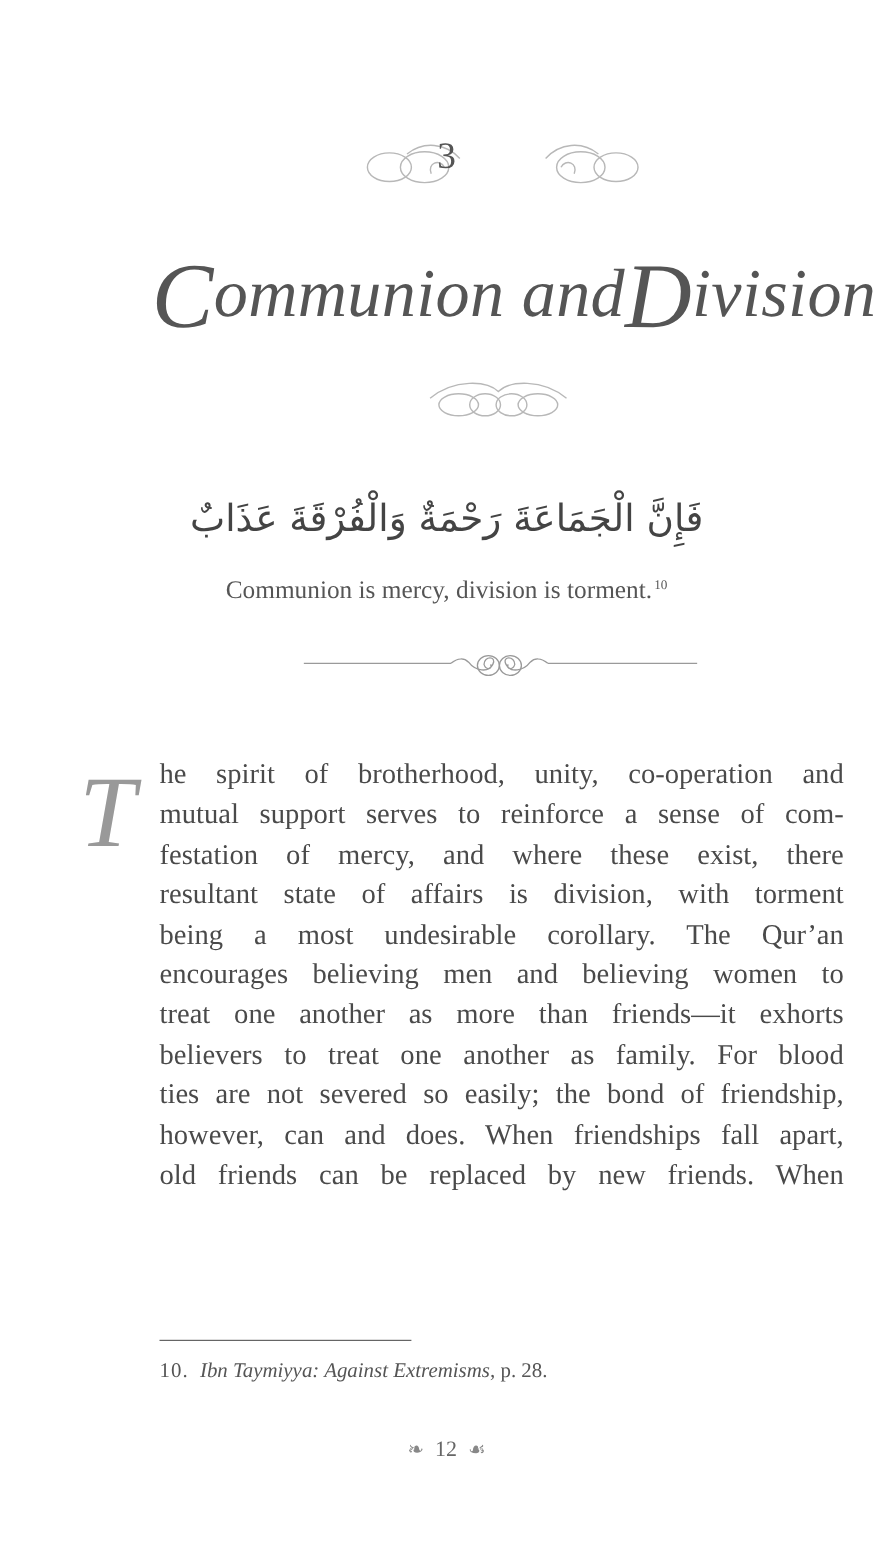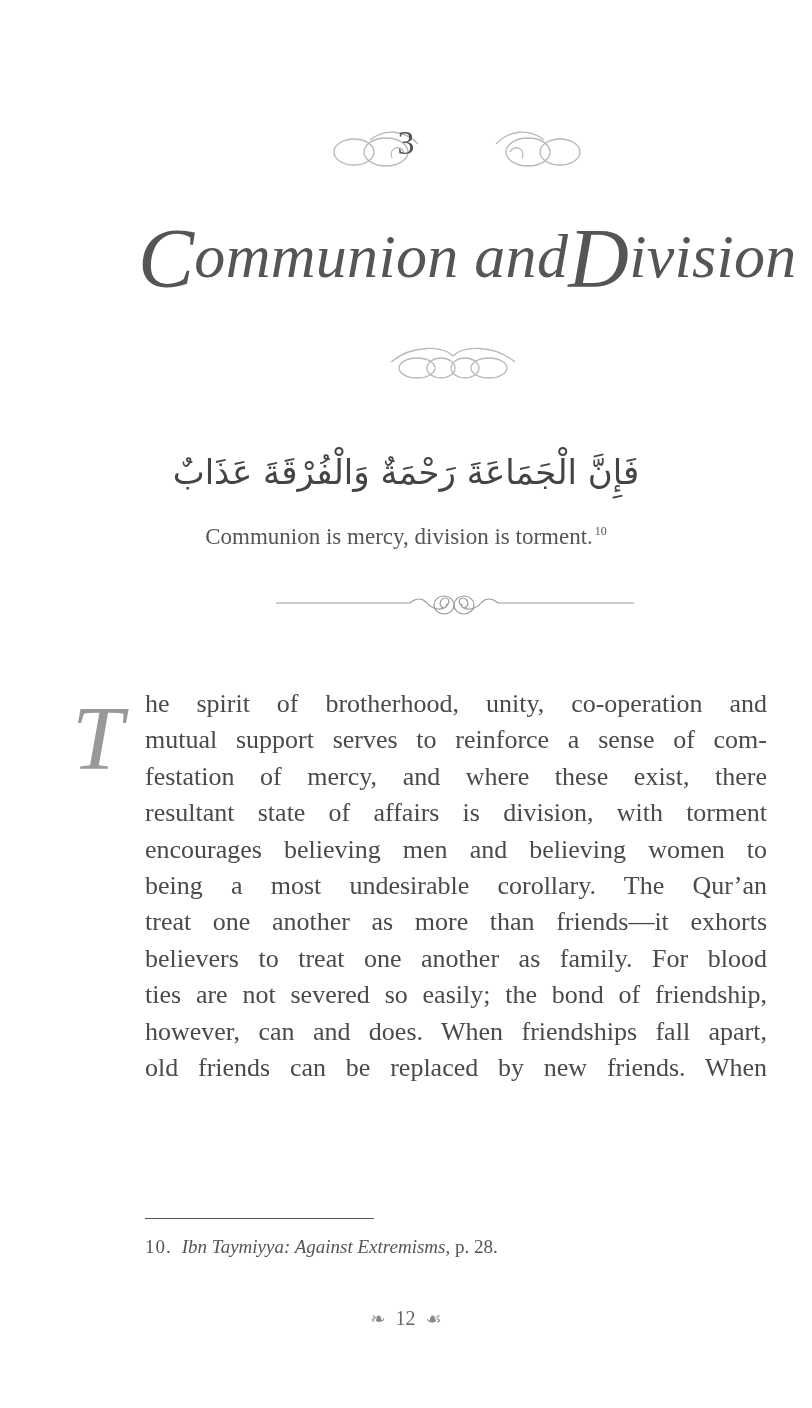--- a/index.html
+++ b/index.html
@@ -4,21 +4,21 @@
   <style>
     html, body { margin: 0; padding: 0; background: #ffffff; }
     body { width: 812px; height: 1408px; position: relative; overflow: hidden;
            font-family: "Liberation Serif", "DejaVu Serif", serif; color: #4a4a4a; }
     .abs { position: absolute; }
     .ornament svg { display: block; }
     #chapter-number { left: 0; width: 812px; top: 126px; text-align: center;
       font-size: 34px; color: #555; line-height: 1; }
     #orn-left { left: 330px; top: 126px; }
     #orn-right { left: 484px; top: 126px; }
-    #chapter-title { left: 138px; top: 213px; width: 640px; font-style: italic;
+    #chapter-title { left: 138px; top: 224px; width: 640px; font-style: italic;
       font-size: 62px; color: #555; white-space: nowrap; letter-spacing: 0.3px; line-height: 1.1; }
     #chapter-title .cap { font-size: 84px; vertical-align: -10px; }
     #title-ornament { left: 383px; top: 342px; }
     #arabic-quote { left: 0; width: 812px; top: 452px; text-align: center; font-size: 34px;
       font-family: "DejaVu Sans", sans-serif; color: #444; direction: rtl; line-height: 1.2; }
     #epigraph { left: 0; width: 812px; top: 524px; text-align: center; font-size: 23px; color: #555; }
     #epigraph sup { font-size: 12px; vertical-align: 9px; margin-left: 2px; }
     #divider-ornament { left: 276px; top: 590px; }
     #drop-cap { left: 72px; top: 692px; font-style: italic; font-size: 92px; color: #999;
       line-height: 1; font-family: "Liberation Serif", serif; }
@@ -85,22 +85,22 @@
   </svg>
 </div>
 
 <div id="drop-cap" class="abs">T</div>
 
 <div id="body-text" class="abs">
   <span class="line">he spirit of brotherhood, unity, co-operation and</span>
   <span class="line">mutual support serves to reinforce a sense of com-</span>
   <span class="line">festation of mercy, and where these exist, there</span>
   <span class="line">resultant state of affairs is division, with torment</span>
+  <span class="line">being a most undesirable corollary. The Qur’an</span>
   <span class="line">encourages believing men and believing women to</span>
-  <span class="line">being a most undesirable corollary. The Qur’an</span>
   <span class="line">treat one another as more than friends—it exhorts</span>
   <span class="line">believers to treat one another as family. For blood</span>
   <span class="line">ties are not severed so easily; the bond of friendship,</span>
   <span class="line">however, can and does. When friendships fall apart,</span>
   <span class="line last">old friends can be replaced by new friends. When</span>
 </div>
 
 <div id="footnote-rule" class="abs"></div>
 <div id="footnote" class="abs">
   <span class="num">10.</span><em>Ibn Taymiyya: Against Extremisms</em><span>, p. 28.</span>

